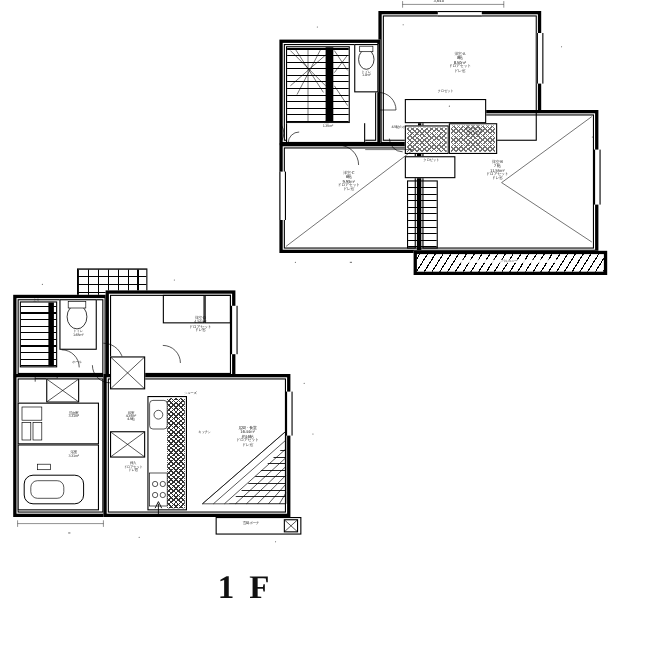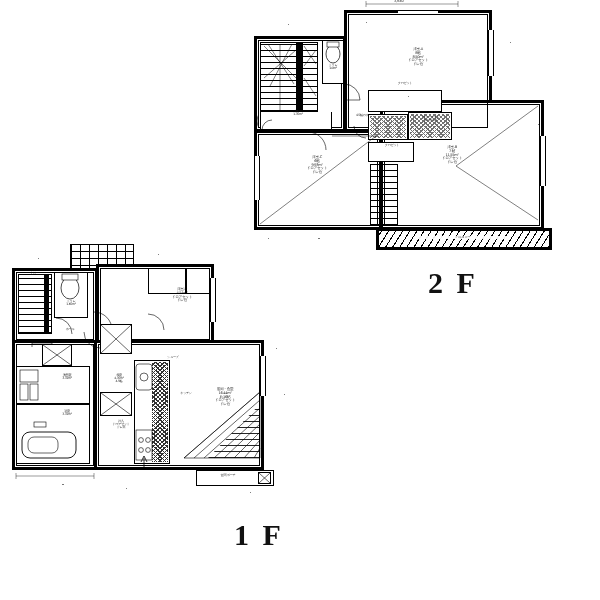--- a/index.html
+++ b/index.html
@@ -193,21 +193,20 @@
 
   <div class="dot" style="left:40px;top:18px;"></div>
   <div class="dot" style="left:118px;top:16px;"></div>
   <div class="dot" style="left:262px;top:36px;"></div>
   <div class="dot" style="left:290px;top:118px;"></div>
   <div class="dot" style="left:20px;top:232px;"></div>
   <div class="dot2" style="left:70px;top:232px;"></div>
   <div class="dot" style="left:160px;top:90px;"></div>
 </div>
 
-<div class="floorcap" style="left:428px;top:266px;">2 F</div>
 
 <div class="plan" id="p1" style="left:8px;top:244px;width:310px;height:260px;">
 
   <div class="grid-stair" style="position:absolute;left:62px;top:0px;width:62px;height:42px;border:1px solid #000;"></div>
 
   <div class="thick" style="left:4px;top:24px;width:86px;height:76px;"></div>
   <div class="thick" style="left:88px;top:20px;width:118px;height:80px;"></div>
   <div class="thick" style="left:4px;top:96px;width:86px;height:130px;"></div>
   <div class="thick" style="left:86px;top:96px;width:170px;height:130px;"></div>
 
@@ -394,15 +393,15 @@
 
   <div class="dot" style="left:30px;top:14px;"></div>
   <div class="dot" style="left:150px;top:10px;"></div>
   <div class="dot" style="left:268px;top:104px;"></div>
   <div class="dot" style="left:276px;top:150px;"></div>
   <div class="dot2" style="left:54px;top:240px;"></div>
   <div class="dot" style="left:118px;top:244px;"></div>
   <div class="dot" style="left:242px;top:248px;"></div>
 </div>
 
-<div class="floorcap" style="left:198px;top:518px;margin-left:36px;">1 F</div>
+<div class="floorcap" style="left:198px;top:518px;">1 F</div>
 
 </div>
 
 </body></html>

